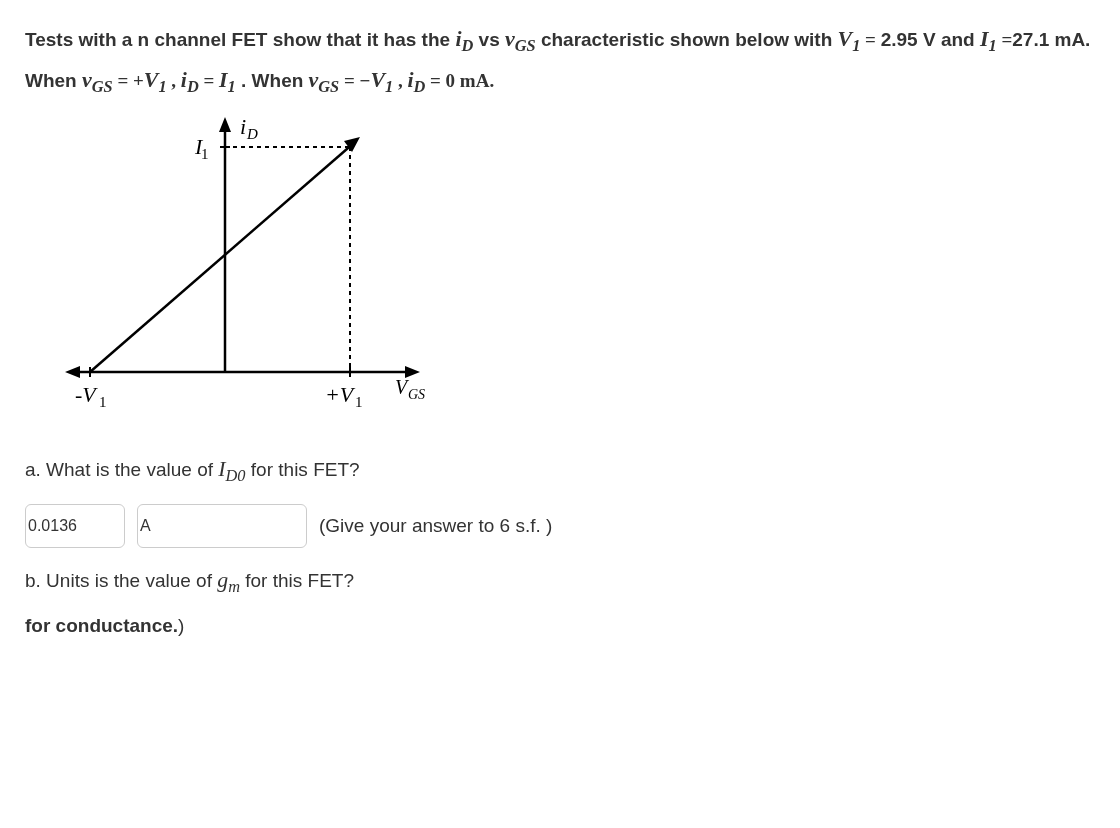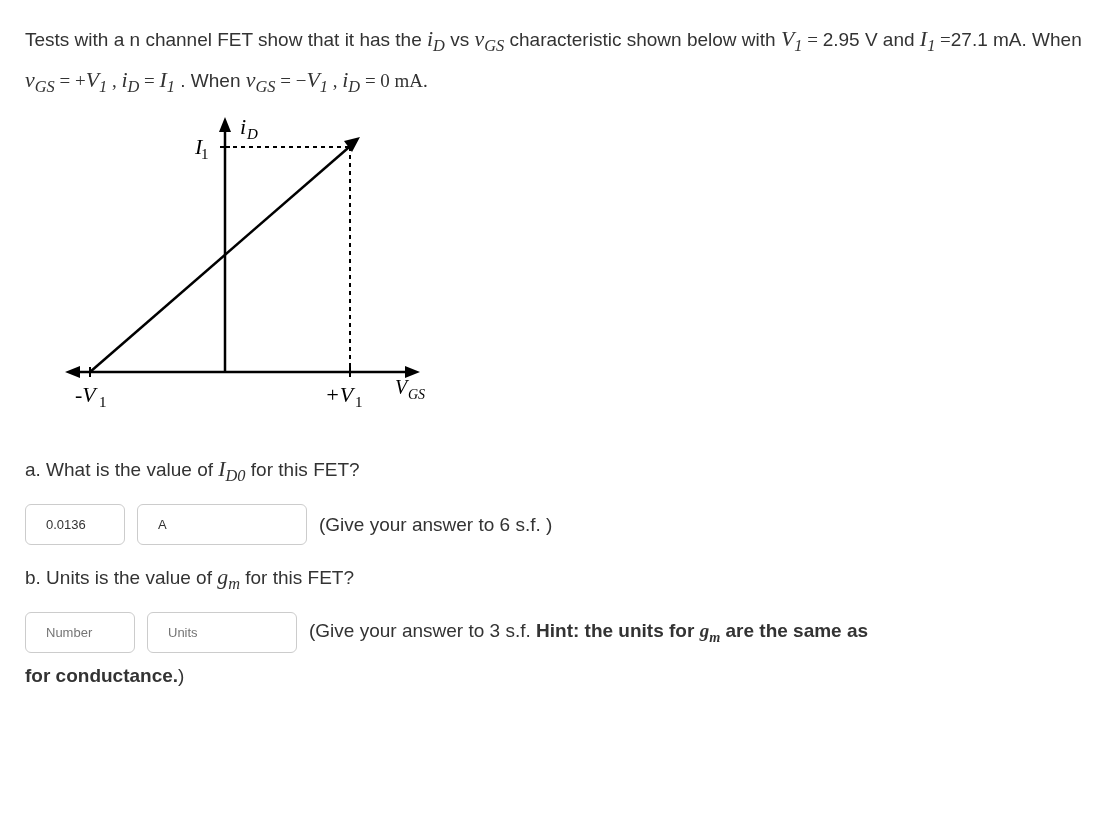--- a/index.html
+++ b/index.html
@@ -11,20 +11,21 @@
       font-family: Arial, Helvetica, sans-serif;
       font-size: 19px;
       color: #333;
       padding: 20px 25px;
       width: 1120px;
       background: #fff;
     }
     .problem-statement {
       line-height: 1.8;
       margin-bottom: 5px;
+      font-weight: bold;
     }
     .math-italic {
       font-family: 'Times New Roman', serif;
       font-style: italic;
     }
     .math {
       font-family: 'Times New Roman', serif;
     }
     .sub {
       font-size: 0.75em;
@@ -47,22 +48,22 @@
     }
     .answer-row {
       display: flex;
       align-items: center;
       gap: 12px;
       flex-wrap: wrap;
     }
     .input-box {
       border: 1px solid #ccc;
       border-radius: 6px;
-      padding: 12px 20px;
-      font-size: 13px;
+      padding: 12px 2px;
+      font-size: 16px;
       min-width: 90px;
       color: #666;
       background: #fff;
       outline: none;
     }
     .input-box.filled {
       color: #333;
     }
     .hint-text {
       font-size: 19px;
@@ -134,23 +135,16 @@
     <input class="input-box filled" style="width: 100px;" value="0.0136">
     <input class="input-box filled" style="width: 170px;" value="A">
     <span class="hint-text">(Give your answer to 6 s.f. )</span>
   </div>
 </div>
 
 <div class="question-section">
   <div class="question-text">
     <span>b. Units is the value of </span><span class="math-italic large-var"><span>g</span><span class="sub">m</span></span><span>  for this FET?</span>
   </div>
-  <div class="answer-row">
-    <input class="input-box" style="width: 110px;" placeholder="Number">
-    <input class="input-box" style="width: 150px;" placeholder="Units">
-    <span class="hint-text">
-      <span>(Give your answer to 3 s.f. </span><span class="bold"><span>Hint: the units for </span><span class="math-italic"><span>g</span><span class="sub">m</span></span><span>  are the same as</span></span>
-    </span>
-  </div>
   <div class="continuation">
     <span class="bold"><span>for conductance.</span></span><span>)</span>
   </div>
 </div>
 
 </body></html>

